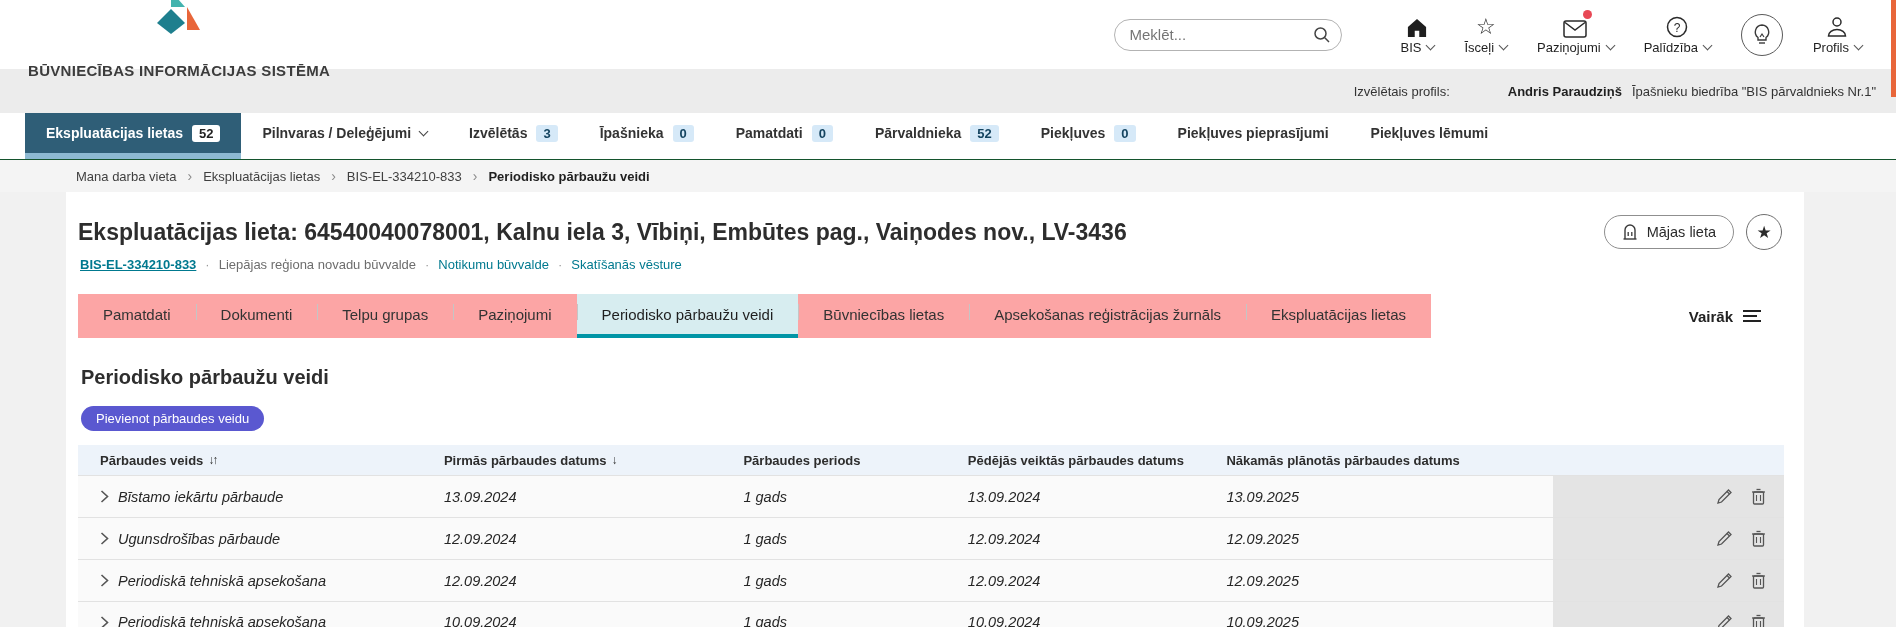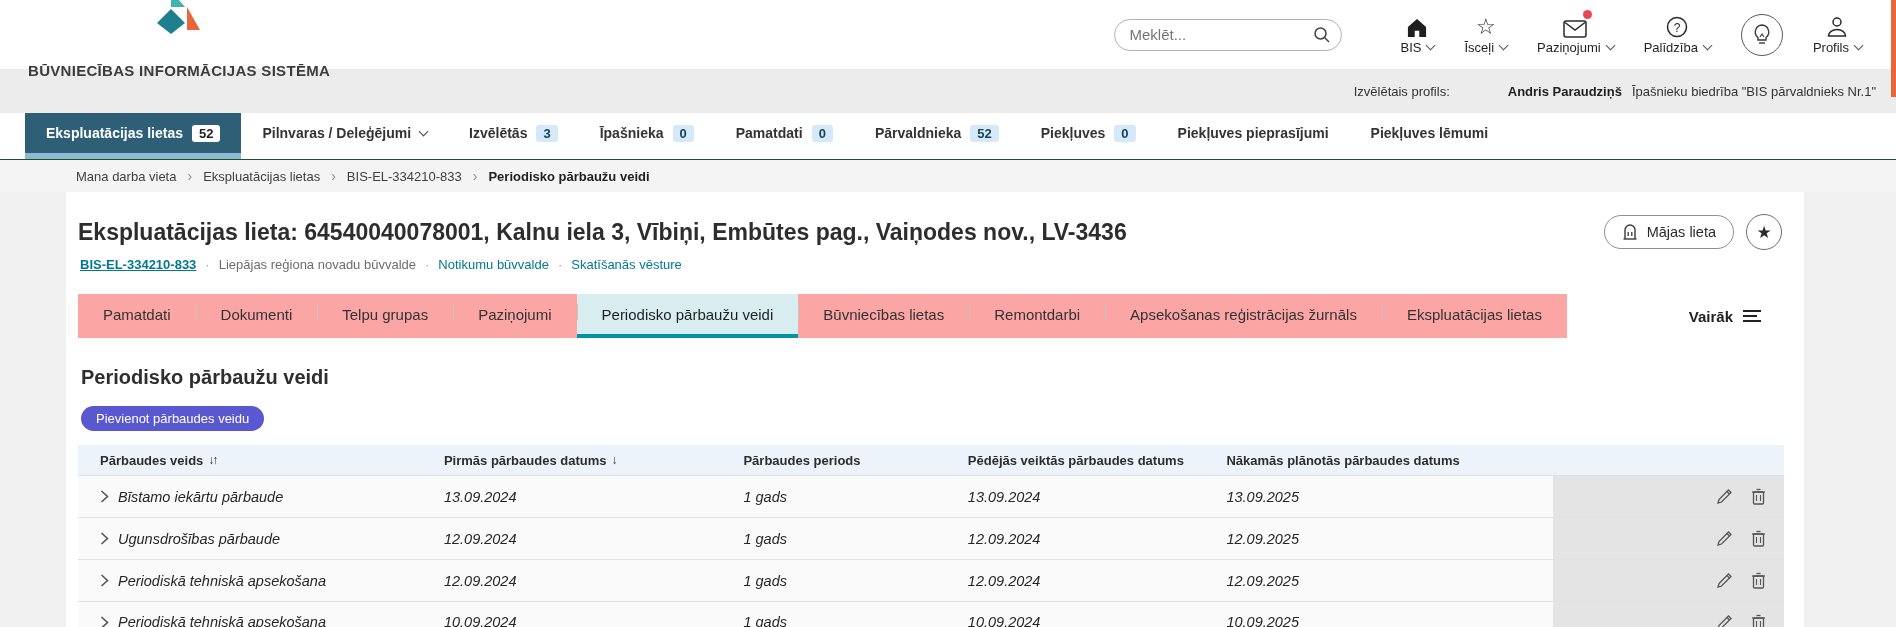--- a/index.html
+++ b/index.html
@@ -275,23 +275,20 @@
           <div class="tab">
             <span>Paziņojumi</span>
           </div>
           <div class="tab active">
             <span>Periodisko pārbaužu veidi</span>
           </div>
           <div class="tab">
             <span>Būvniecības lietas</span>
           </div>
           <div class="tab">
-            <span>Remontdarbi</span>
-          </div>
-          <div class="tab">
             <span>Apsekošanas reģistrācijas žurnāls</span>
           </div>
           <div class="tab">
             <span>Ekspluatācijas lietas</span>
           </div>
         </div>
       <div class="tabs-rest">
         <div class="more-btn">
           <span>Vairāk</span>
           <svg width="20" height="14" viewBox="0 0 20 14">

